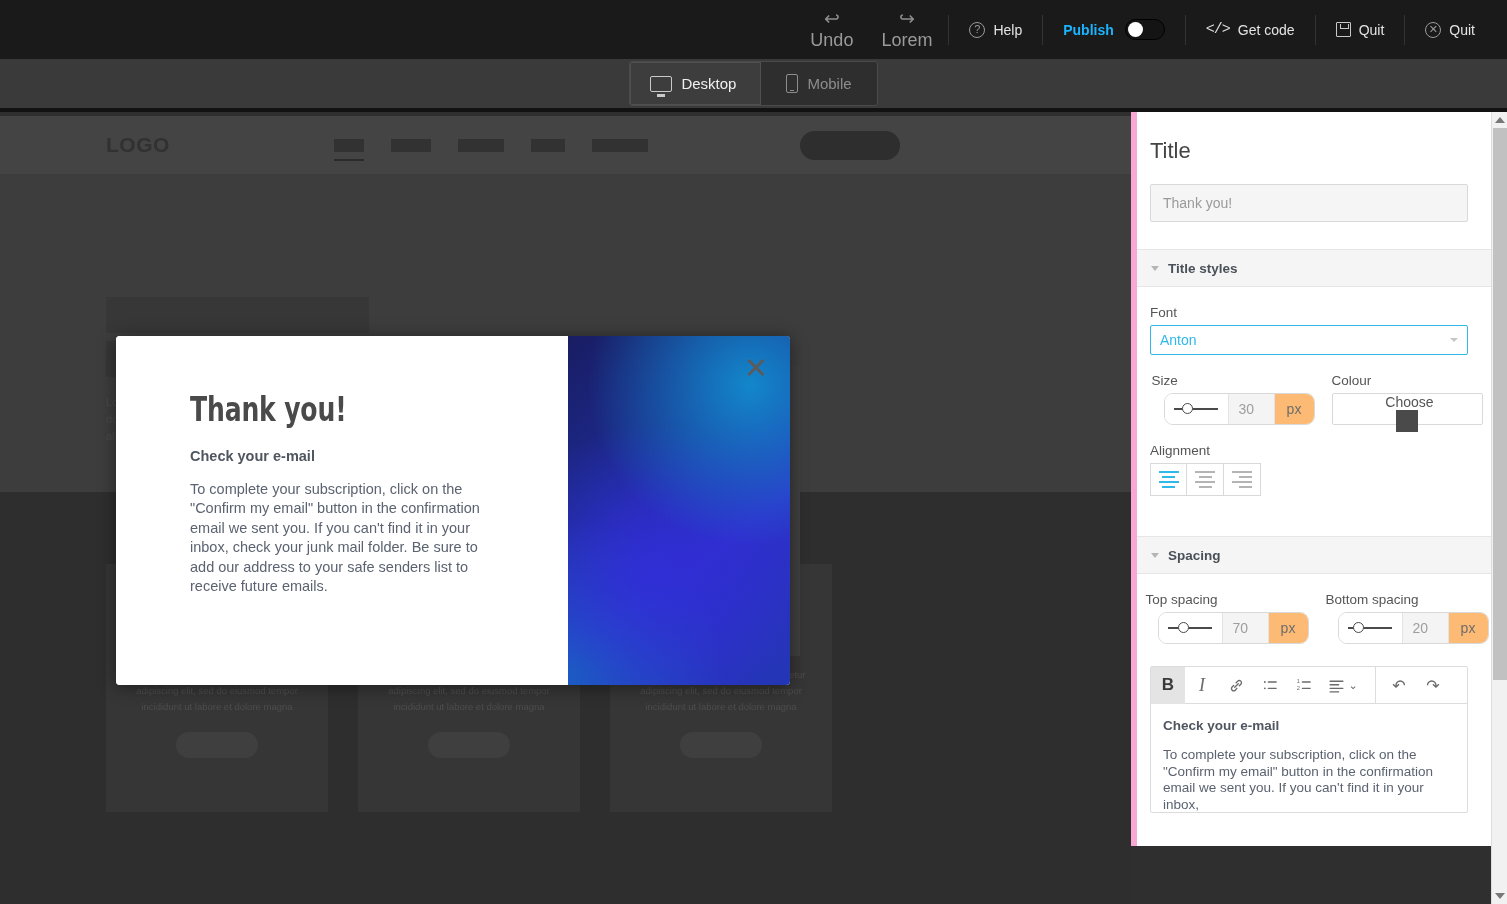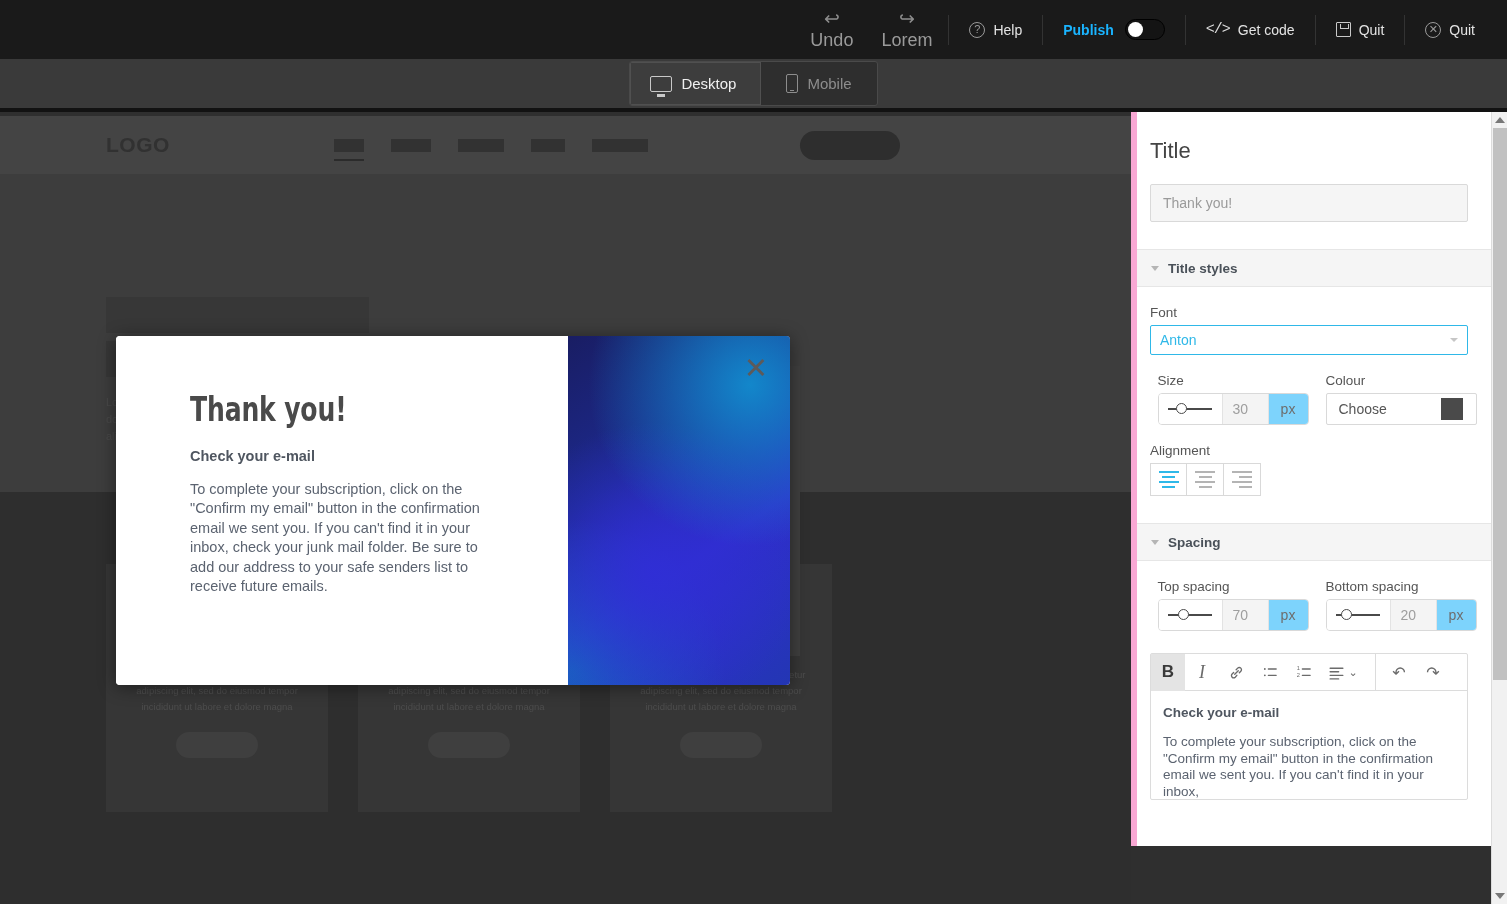--- a/index.html
+++ b/index.html
@@ -192,43 +192,43 @@
   .group { padding: 18px 13px 0 13px; }
   .select {
     width: 318px; height: 30px; border: 1px solid #2fb8e8; border-radius: 2px;
     display: flex; align-items: center; justify-content: space-between;
     padding: 0 9px; font-size: 14px; color: #2fb8e8; cursor: pointer;
   }
   .select .cv { width: 0; height: 0; border-left: 4px solid transparent; border-right: 4px solid transparent; border-top: 4.5px solid #c6c6c6; }
   .row2 { display: flex; gap: 17px; padding: 18px 13px 0 13px; justify-content: center; }
   .col { }
   .spin {
-    display: flex; width: 151px; height: 32px; border: 1px solid #d9d9d9; border-radius: 4px; overflow: hidden;
+    display: flex; width: 151px; height: 32px; border: 1px solid #d9d9d9; border-radius: 9px; overflow: hidden; margin-left: 12px;
   }
   .spin .slider-cell {
     flex: 0 0 63px; display: flex; align-items: center; justify-content: center; background: #fff;
   }
   .mini-slider { position: relative; width: 44px; height: 12px; }
   .mini-slider .track { position: absolute; left: 0; top: 5px; width: 44px; height: 1.6px; background: #4a4a4a; }
   .mini-slider .knob {
     position: absolute; top: 0; width: 11px; height: 11px; border-radius: 50%;
     border: 1.6px solid #4a4a4a; background: #fff;
   }
   .spin .num {
     flex: 1; display: flex; align-items: center; padding-left: 10px;
     background: #f4f4f4; border-left: 1px solid #e3e3e3; font-size: 14px; color: #9e9e9e;
   }
   .spin .unit {
     flex: 0 0 40px; display: flex; align-items: center; justify-content: center;
-    background: #7dd3fc; border-left: 1px solid #e3e3e3; font-size: 14px; color: #6d6d6d;
+    background: #fdba74; border-left: 1px solid #e3e3e3; font-size: 14px; color: #6d6d6d;
   }
   .colour-box {
     width: 151px; height: 32px; border: 1px solid #d9d9d9; border-radius: 2px;
     display: flex; align-items: center; justify-content: space-between; padding: 0 7px 0 12px;
-    font-size: 14px; color: #555; cursor: pointer;
+    font-size: 14px; color: #555; cursor: pointer; flex-direction: column;
   }
   .swatch-wrap { display: flex; align-items: center; gap: 6px; }
   .swatch { width: 22px; height: 22px; background: #4a4a4a; }
   .align-group { display: flex; margin-top: 5px; }
   .align-btn {
     width: 37px; height: 33px; border: 1px solid #d9d9d9; border-left: none;
     display: flex; flex-direction: column; align-items: center; justify-content: center;
     gap: 3px; cursor: pointer; background: #fff;
   }
   .align-btn:first-child { border-left: 1px solid #d9d9d9; }
@@ -445,21 +445,21 @@
           </div>
           <div class="align-btn" style="align-items:flex-end;padding-right:8px">
             <span class="ln" style="width:20px"></span>
             <span class="ln" style="width:13px"></span>
             <span class="ln" style="width:20px"></span>
             <span class="ln" style="width:13px"></span>
           </div>
         </div>
       </div>
 
-      <div class="section-head" style="margin-top:27px">
+      <div class="section-head" style="margin-top:40px">
         <span class="caret"></span>
         <span class="sh-label">Spacing</span>
       </div>
 
       <div class="row2">
         <div class="col">
           <div class="field-label">Top spacing</div>
           <div class="spin">
             <div class="slider-cell">
               <div class="mini-slider">

